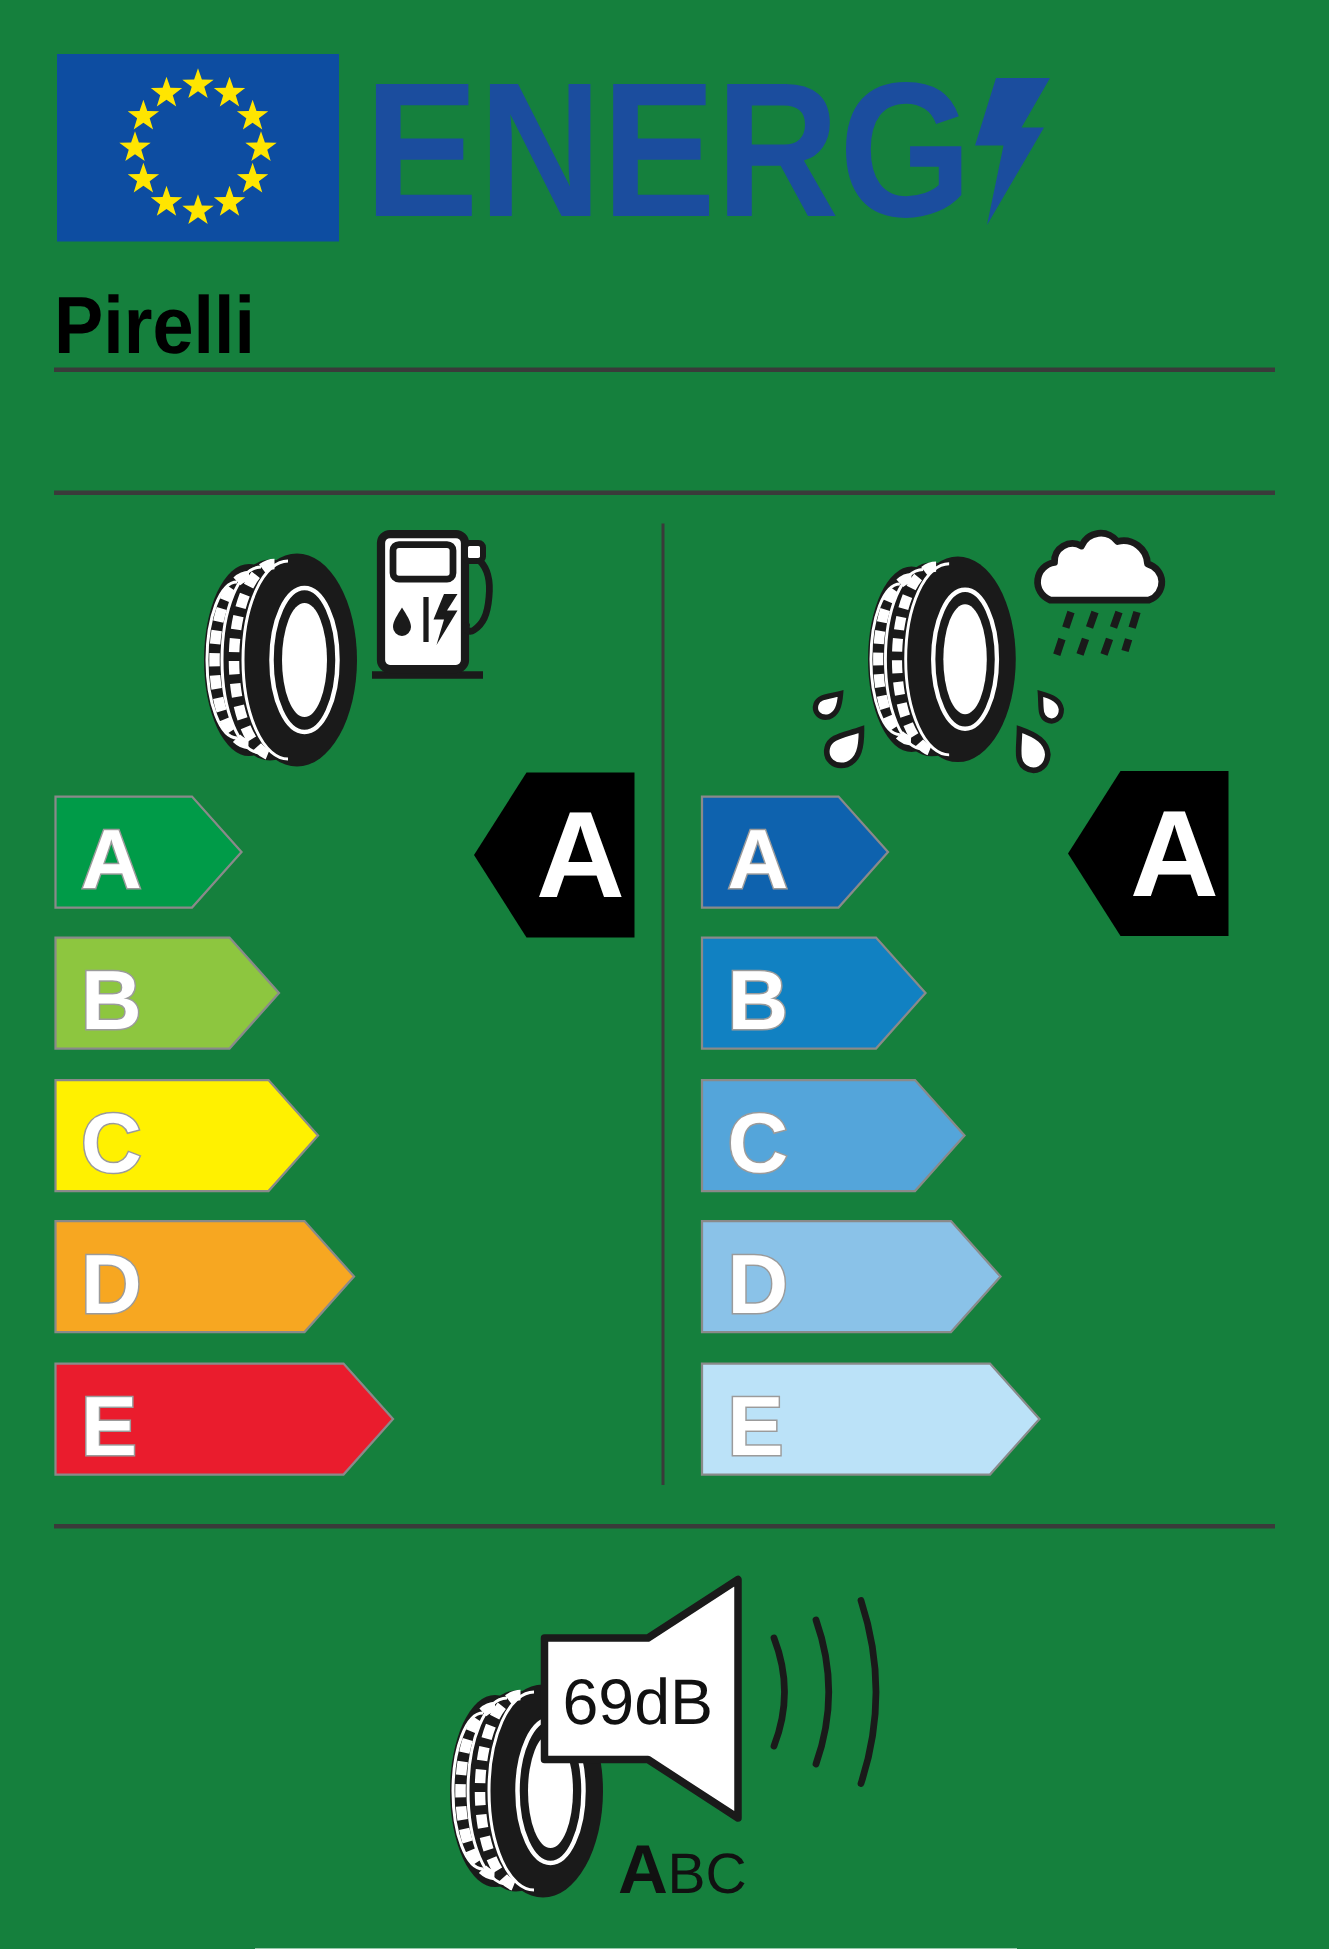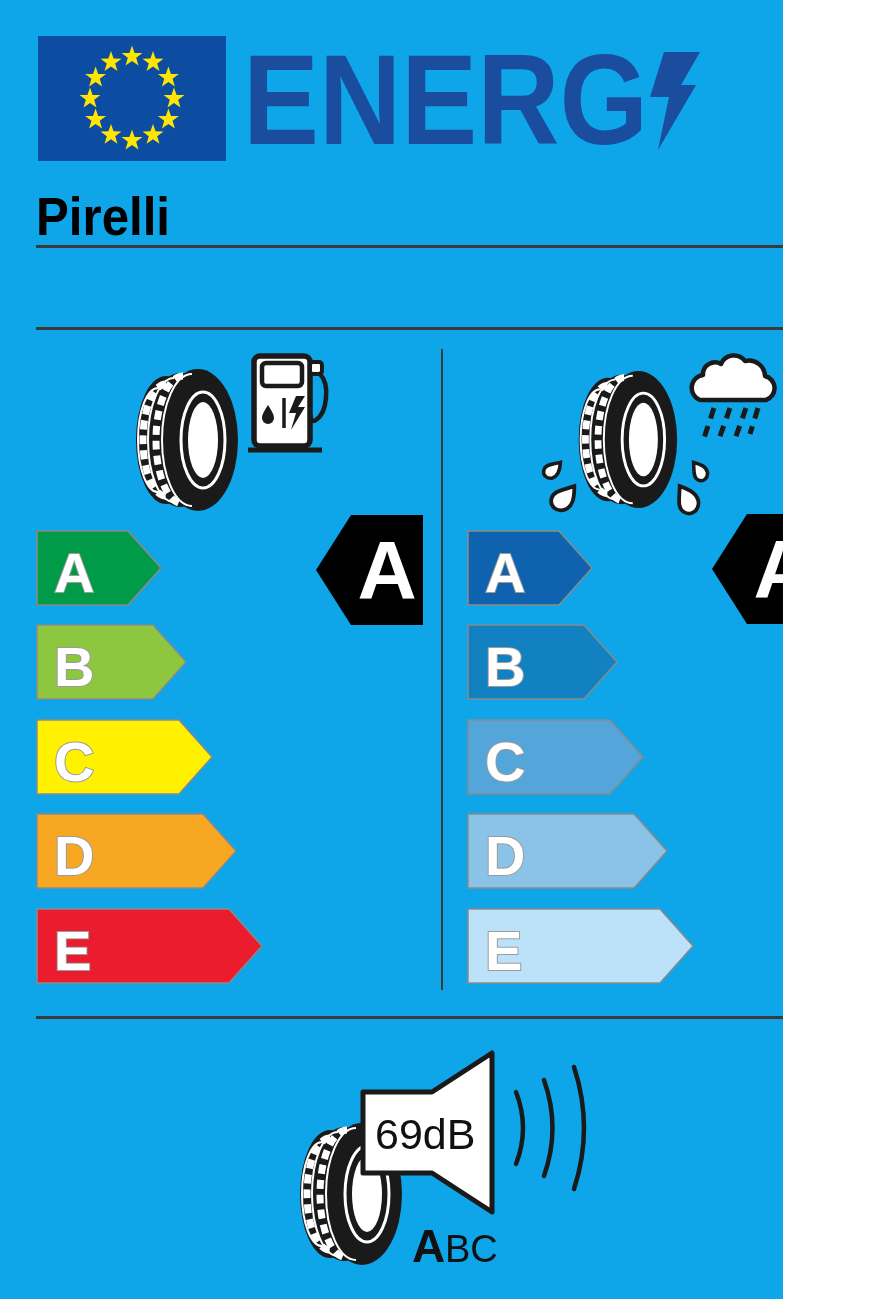--- a/index.html
+++ b/index.html
@@ -1,16 +1,16 @@
 <!DOCTYPE html>
 <html><head>
 <meta charset="utf-8">
 <style>
   html,body{margin:0;padding:0;background:#fff;}
-  .label{position:relative;width:783px;height:1299px;background:#0ea5e9;overflow:hidden;
+  .label{position:relative;width:886px;height:1299px;background:#15803d;overflow:hidden;
          font-family:"Liberation Sans",sans-serif;}
   .abs{position:absolute;}
   svg{display:block;overflow:visible;}
   svg text{font-family:"Liberation Sans",sans-serif;}
   .rule{position:absolute;left:36px;width:814px;height:3px;background:#3a3a3a;}
   .divider{position:absolute;left:441px;top:349px;width:2px;height:641px;background:#3a3a3a;}
   .grade{font-size:56px;font-weight:bold;fill:#ffffff;stroke:#9b9b9b;stroke-width:2px;paint-order:stroke;}
   .pointer-letter{font-size:82px;font-weight:bold;fill:#ffffff;}
   .logo-text{font-weight:bold;}
   .brand-text{font-weight:bold;fill:#000000;}

